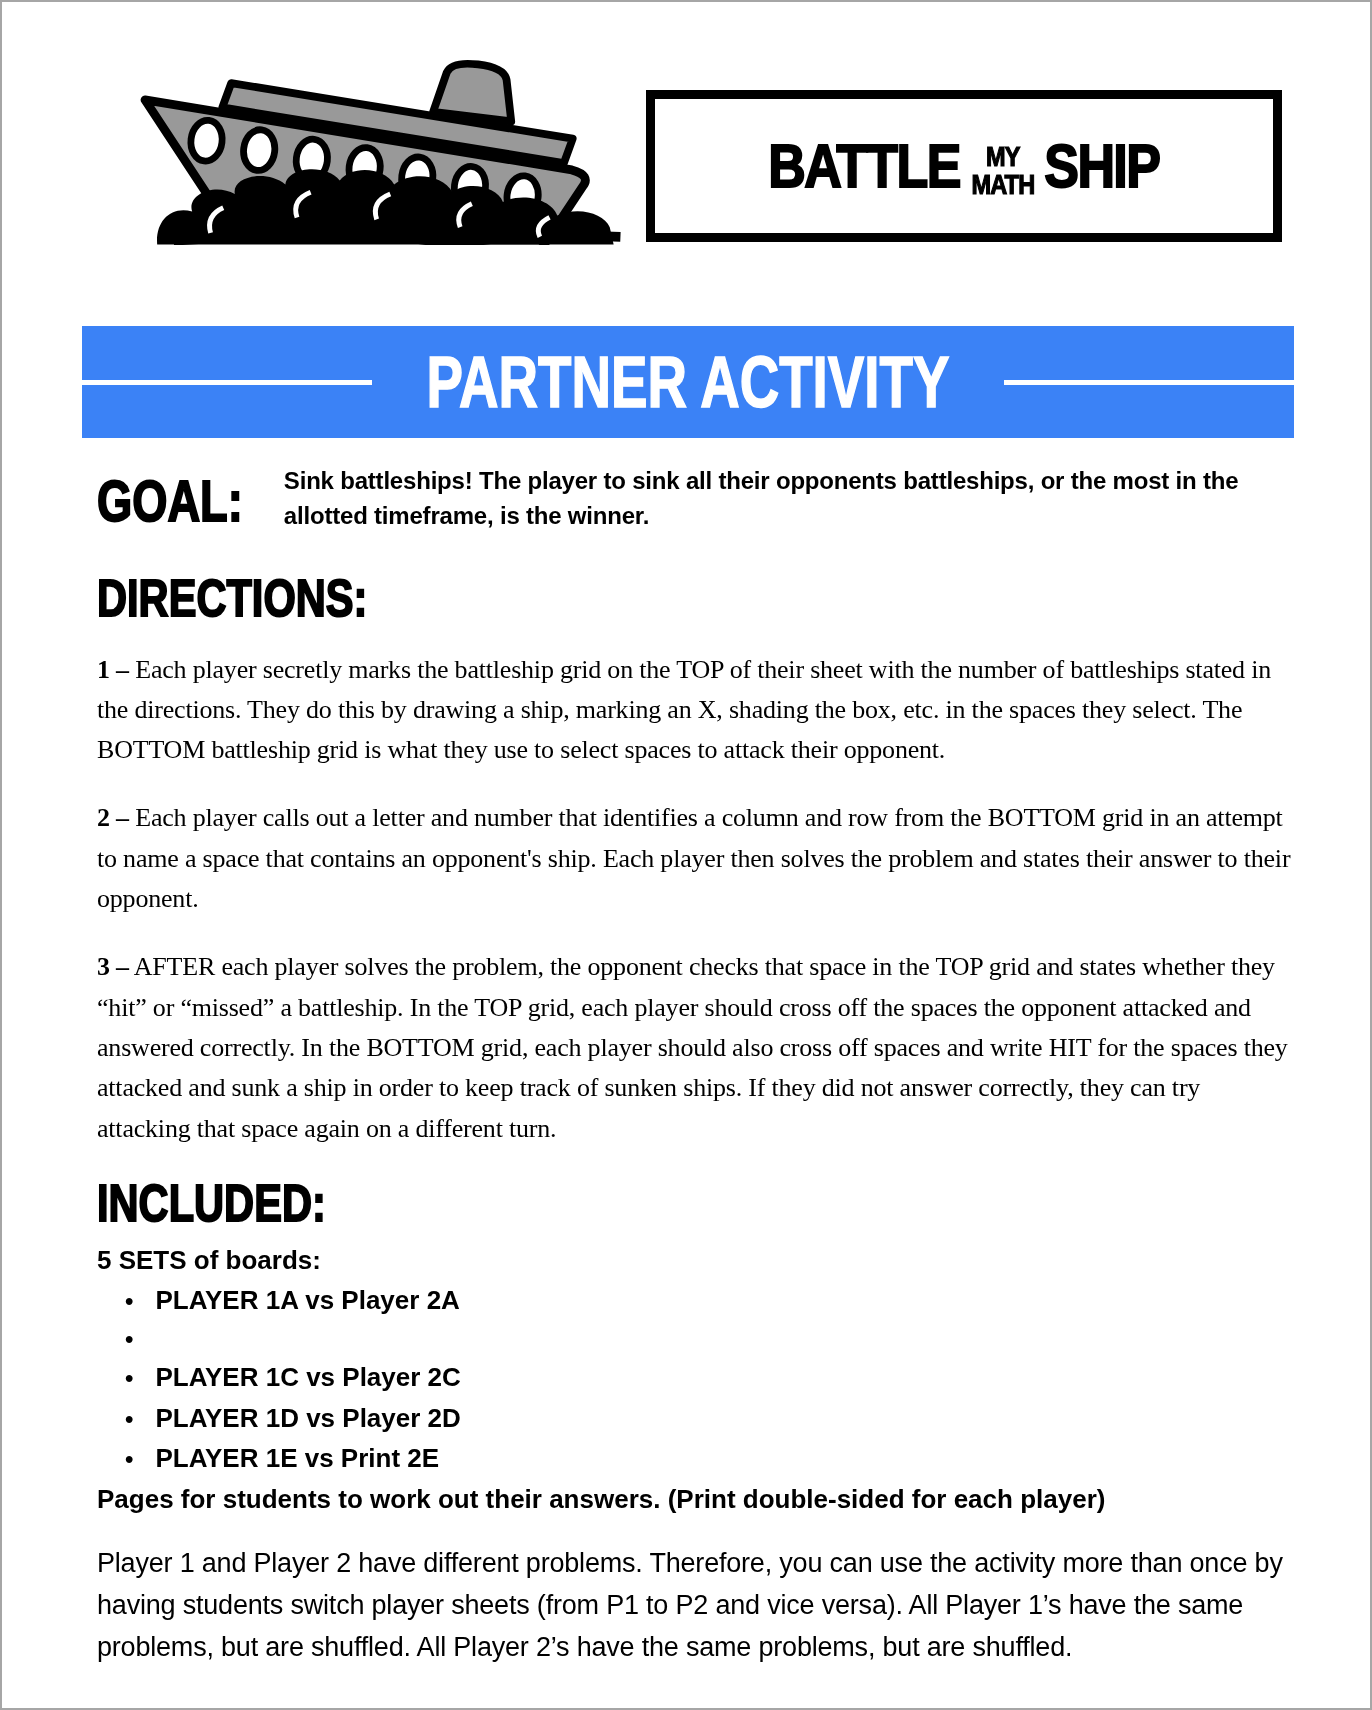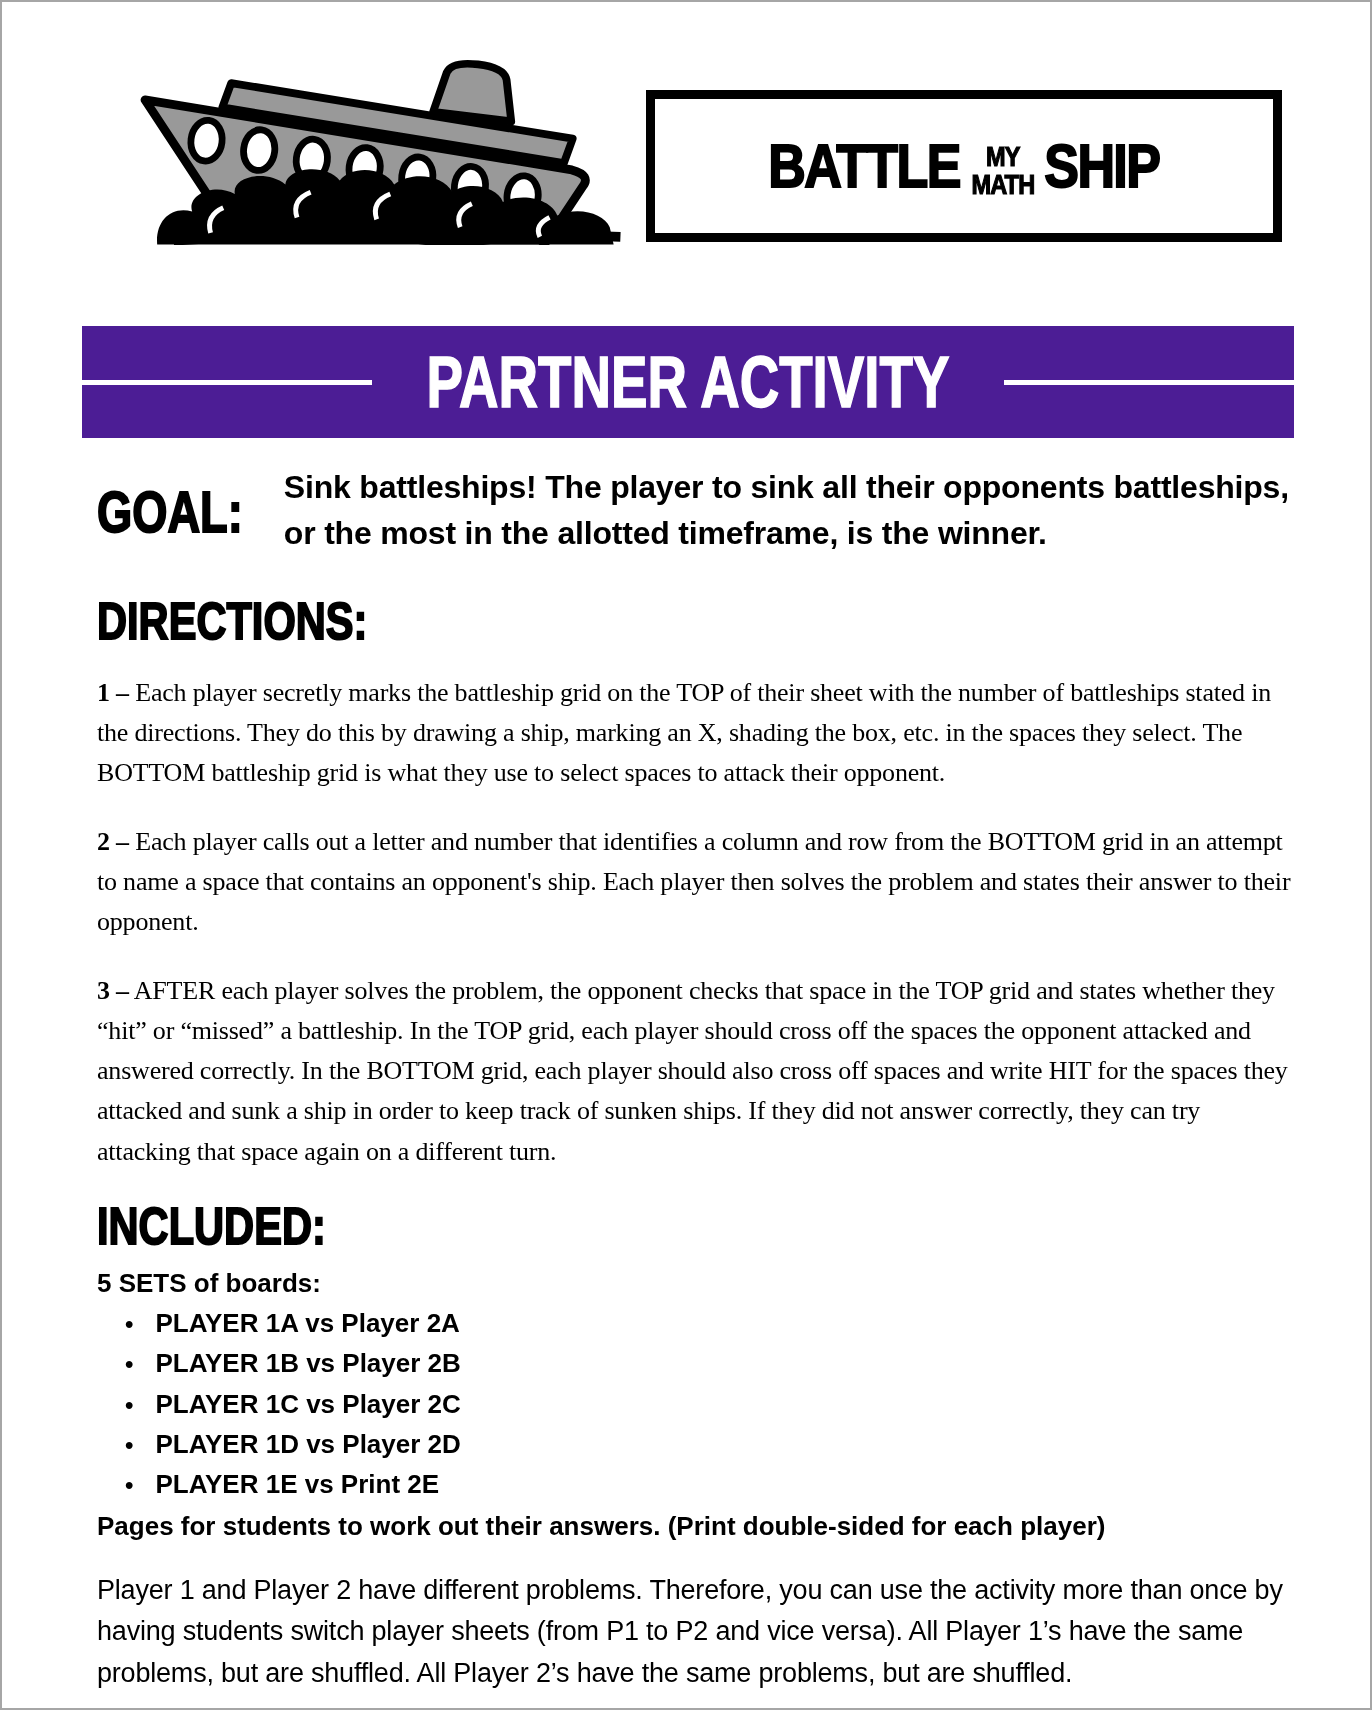--- a/index.html
+++ b/index.html
@@ -45,21 +45,21 @@
   .logo-small {
     font-size: 28px; font-weight: 700; line-height: 1.0;
     letter-spacing: -1px;
     -webkit-text-stroke: 1.2px #000;
   }
   
   .banner {
     position: absolute;
     left: 80px; top: 324px;
     width: 1212px; height: 112px;
-    background: #4c1d95;
+    background: #3b82f6;
     display: flex; align-items: center;
   }
   .banner-line { flex: 1; height: 5px; background: #fff; }
   .banner-title {
     color: #fff;
     font-size: 72px; font-weight: 700; line-height: 1;
     white-space: nowrap;
     transform: scaleX(0.76);
     margin: 0 -28px;
     -webkit-text-stroke: 1.5px #fff;
@@ -73,21 +73,21 @@
   .goal-row { display: flex; align-items: center; }
   .goal-label {
     flex: 0 0 150px;
     font-size: 58px; font-weight: 700; line-height: 1;
     transform: scaleX(0.78); transform-origin: left top;
     -webkit-text-stroke: 2px #000;
     margin-top: 4px;
     white-space: nowrap;
   }
   .goal-text {
-    font-size: 32px; font-weight: 700;
+    font-size: 24px; font-weight: 700;
     line-height: 1.45; letter-spacing: -0.2px;
     width: 1040px;
   }
   .section-heading {
     font-size: 52px; font-weight: 700; line-height: 1;
     transform: scaleX(0.8); transform-origin: left center;
     -webkit-text-stroke: 2px #000;
     white-space: nowrap;
   }
   .heading-directions { margin: 38px 0 26px; }
@@ -190,21 +190,20 @@
 
     <div class="included-intro">5 SETS of boards:</div>
 
     <ul class="boards-list">
       <li class="board-item">
           <span class="bullet">•</span>
           <span>PLAYER 1A vs Player 2A</span>
         </li>
       <li class="board-item">
           <span class="bullet">•</span>
-          <span>PLAYER 1B vs Player 2B</span>
         </li>
       <li class="board-item">
           <span class="bullet">•</span>
           <span>PLAYER 1C vs Player 2C</span>
         </li>
       <li class="board-item">
           <span class="bullet">•</span>
           <span>PLAYER 1D vs Player 2D</span>
         </li>
       <li class="board-item">

